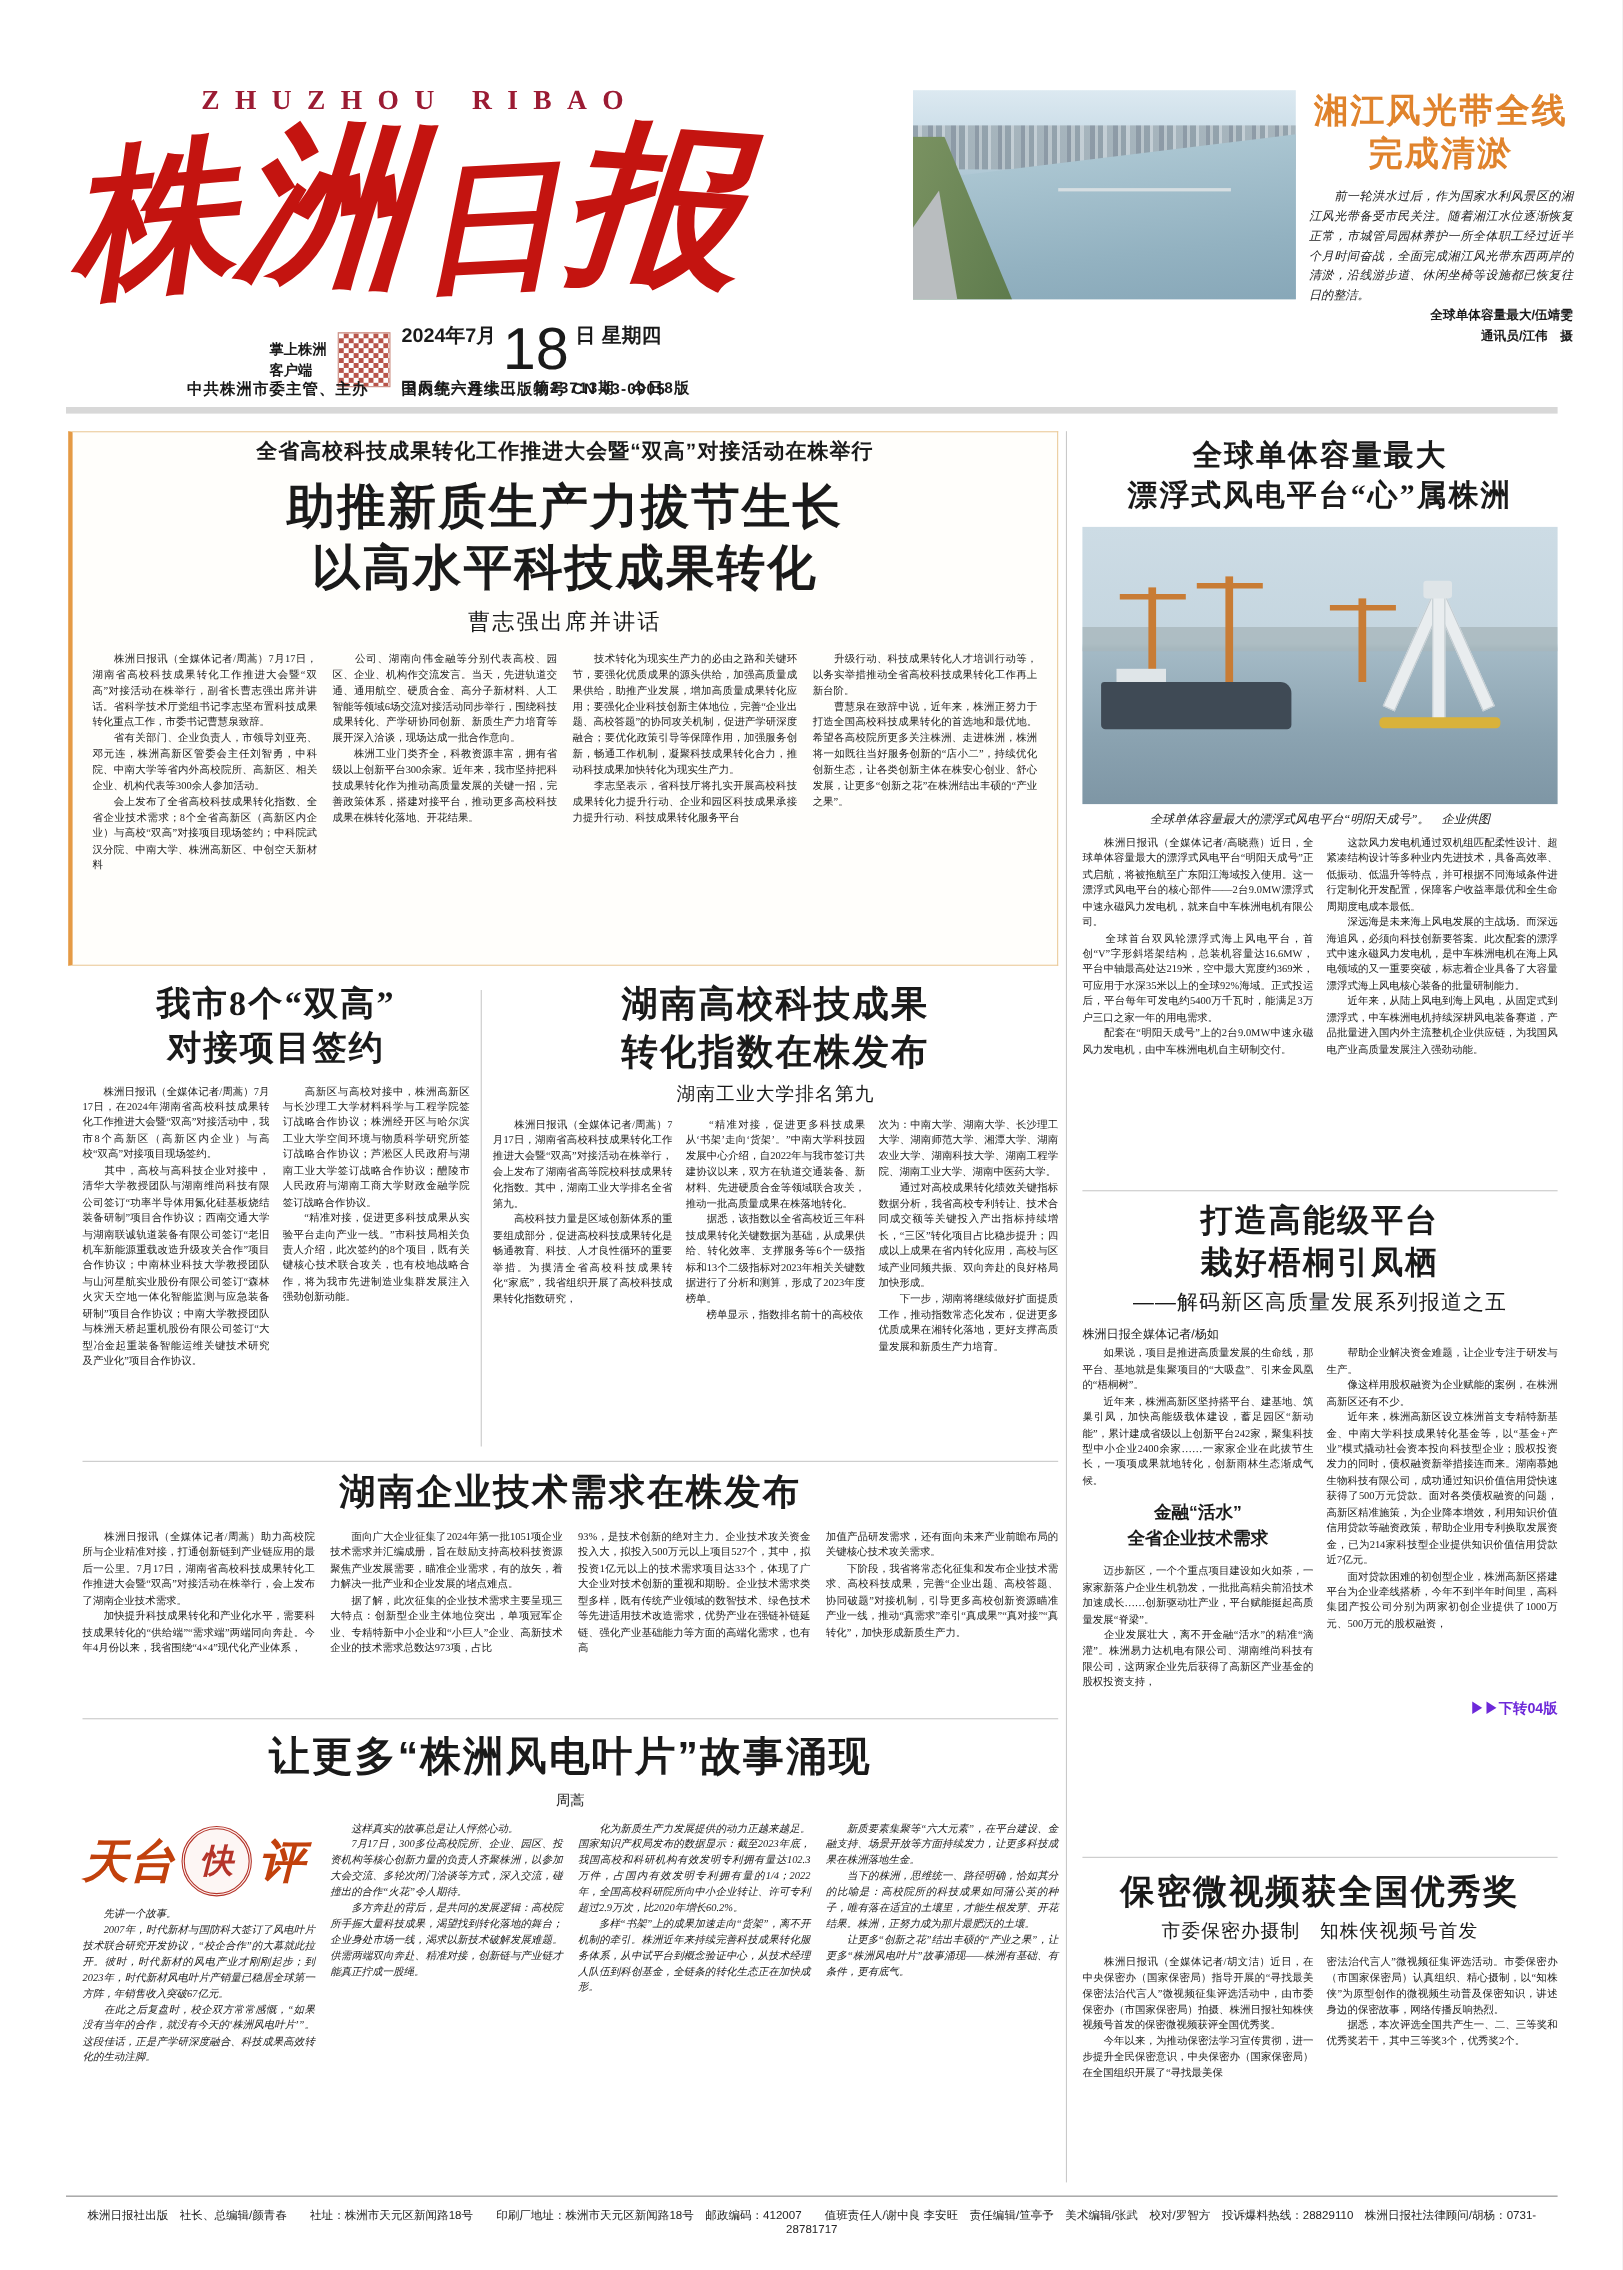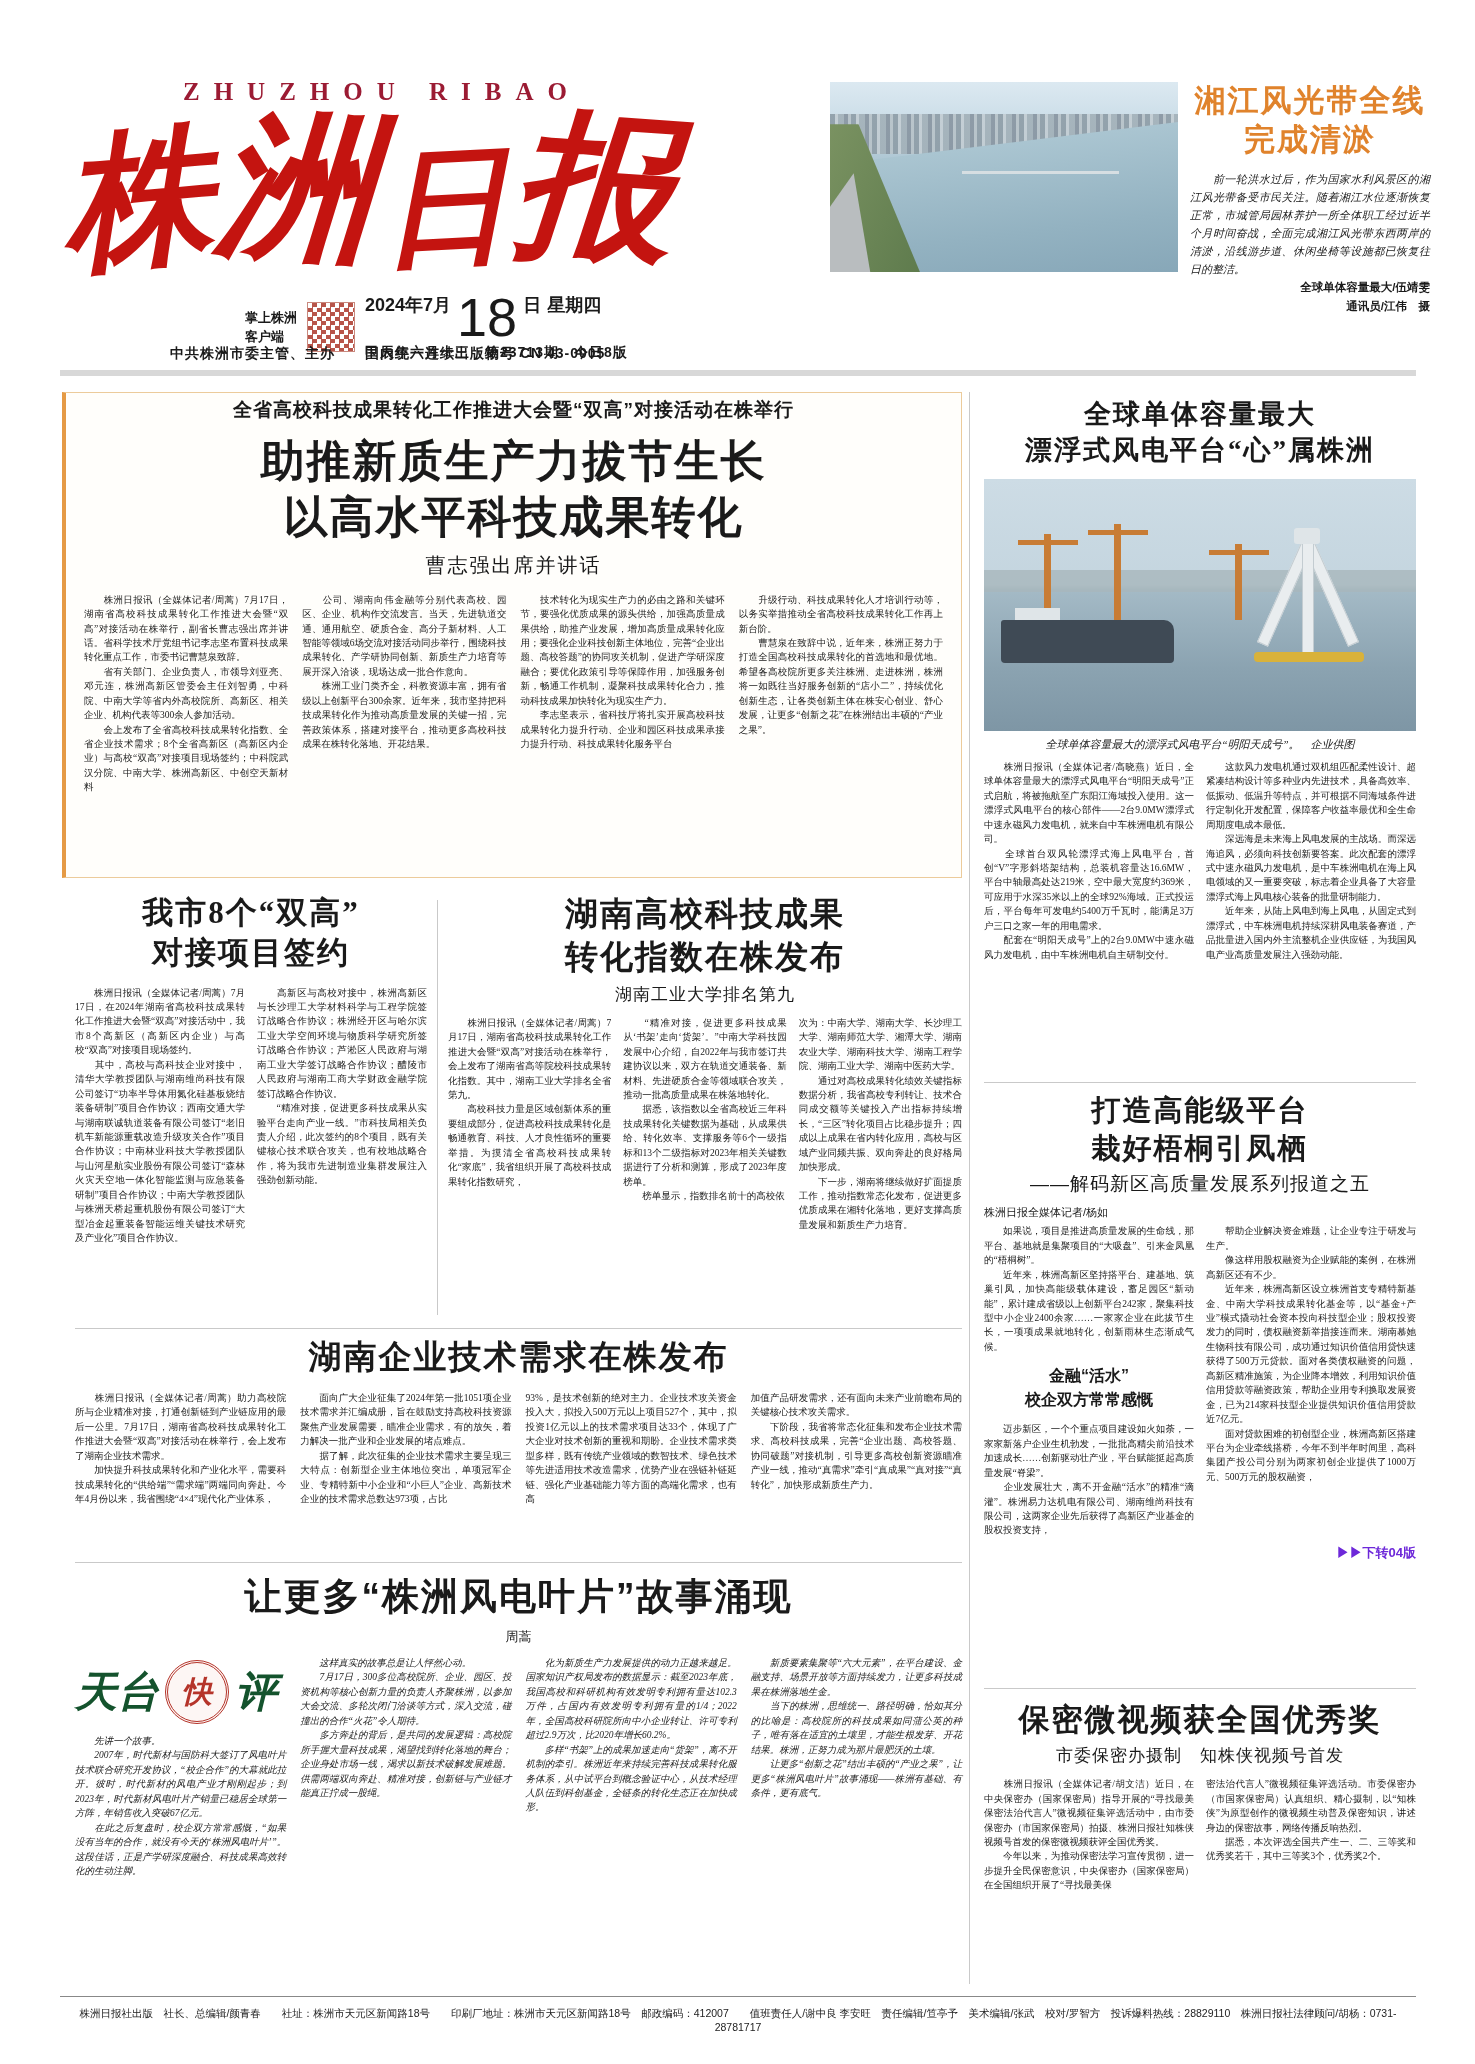--- a/index.html
+++ b/index.html
@@ -65,21 +65,21 @@
   .sh-31{font-size:31px;line-height:1.3;}
   .sh-33{font-size:33px;line-height:1.3;}
   .sh-27{font-size:27px;line-height:1.35;}
   .sh-29{font-size:29px;line-height:1.3;}
   .sec-deck{font-size:17px;text-align:center;font-family:"Liberation Sans",sans-serif;margin-top:4px;letter-spacing:1px;}
   .byline-center{font-size:13px;text-align:center;font-family:"Liberation Sans",sans-serif;margin-top:6px;}
   .series{font-size:19px;text-align:center;font-family:"Liberation Sans",sans-serif;letter-spacing:1px;margin-top:4px;}
   .reporter{font-size:11px;font-family:"Liberation Sans",sans-serif;margin:8px 0 2px;}
   
   .seal{display:flex;align-items:center;gap:6px;margin:4px 0 10px;}
-  .seal-txt{font-size:42px;font-weight:bold;font-style:italic;color:#14532d;font-family:"DejaVu Serif",serif;text-align:center;}
+  .seal-txt{font-size:42px;font-weight:bold;font-style:italic;color:#c2410c;font-family:"DejaVu Serif",serif;text-align:center;}
   .seal-circle{width:58px;height:58px;border:3px double #b5342a;border-radius:50%;flex:none;
       display:flex;align-items:center;justify-content:center;font-size:30px;font-weight:bold;
       color:#b5342a;font-style:italic;background:#fdf6f4;}
   
   .photo-harbor{position:relative;width:100%;height:252px;overflow:hidden;
      background:linear-gradient(180deg,#cddce5 0%,#c4d5df 42%,#a4bac6 44%,#8ba3b1 75%,#7e96a5 100%);}
   .ph-shore{position:absolute;left:0;right:0;top:36%;height:9%;background:#a7b6bb;opacity:.8;}
   .crane{position:absolute;width:7px;background:#c87c35;}
   .crane:after{content:"";position:absolute;top:6px;left:-26px;width:60px;height:5px;background:#c87c35;}
   .ship{position:absolute;left:4%;top:56%;width:40%;height:17%;background:#3f4a55;border-radius:3px 10px 4px 4px;}
@@ -286,21 +286,21 @@
       <div>栽好梧桐引凤栖</div>
     </div>
     <div class="series">——解码新区高质量发展系列报道之五</div>
     <div class="reporter">株洲日报全媒体记者/杨如</div>
     <div class="cols" style="gap:12px;margin-top:4px;">
       <div class="col">
         <div class="body-txt pre just">　　如果说，项目是推进高质量发展的生命线，那平台、基地就是集聚项目的“大吸盘”、引来金凤凰的“梧桐树”。
 　　近年来，株洲高新区坚持搭平台、建基地、筑巢引凤，加快高能级载体建设，蓄足园区“新动能”，累计建成省级以上创新平台242家，聚集科技型中小企业2400余家……一家家企业在此拔节生长，一项项成果就地转化，创新雨林生态渐成气候。</div>
         <div class="sub-head">
           <div>金融“活水”</div>
-          <div>校企双方常常感慨</div>
+          <div>全省企业技术需求</div>
         </div>
         <div class="body-txt pre just">　　迈步新区，一个个重点项目建设如火如荼，一家家新落户企业生机勃发，一批批高精尖前沿技术加速成长……创新驱动壮产业，平台赋能挺起高质量发展“脊梁”。
 　　企业发展壮大，离不开金融“活水”的精准“滴灌”。株洲易力达机电有限公司、湖南维尚科技有限公司，这两家企业先后获得了高新区产业基金的股权投资支持，</div>
       </div>
       <div class="col body-txt pre just">　　帮助企业解决资金难题，让企业专注于研发与生产。
 　　像这样用股权融资为企业赋能的案例，在株洲高新区还有不少。
 　　近年来，株洲高新区设立株洲首支专精特新基金、中南大学科技成果转化基金等，以“基金+产业”模式撬动社会资本投向科技型企业；股权投资发力的同时，债权融资新举措接连而来。湖南慕她生物科技有限公司，成功通过知识价值信用贷快速获得了500万元贷款。面对各类债权融资的问题，高新区精准施策，为企业降本增效，利用知识价值信用贷款等融资政策，帮助企业用专利换取发展资金，已为214家科技型企业提供知识价值信用贷款近7亿元。
 　　面对贷款困难的初创型企业，株洲高新区搭建平台为企业牵线搭桥，今年不到半年时间里，高科集团产投公司分别为两家初创企业提供了1000万元、500万元的股权融资，</div>
     </div>
     <div class="cont-link" style="margin-top:6px;">▶▶下转04版</div>

